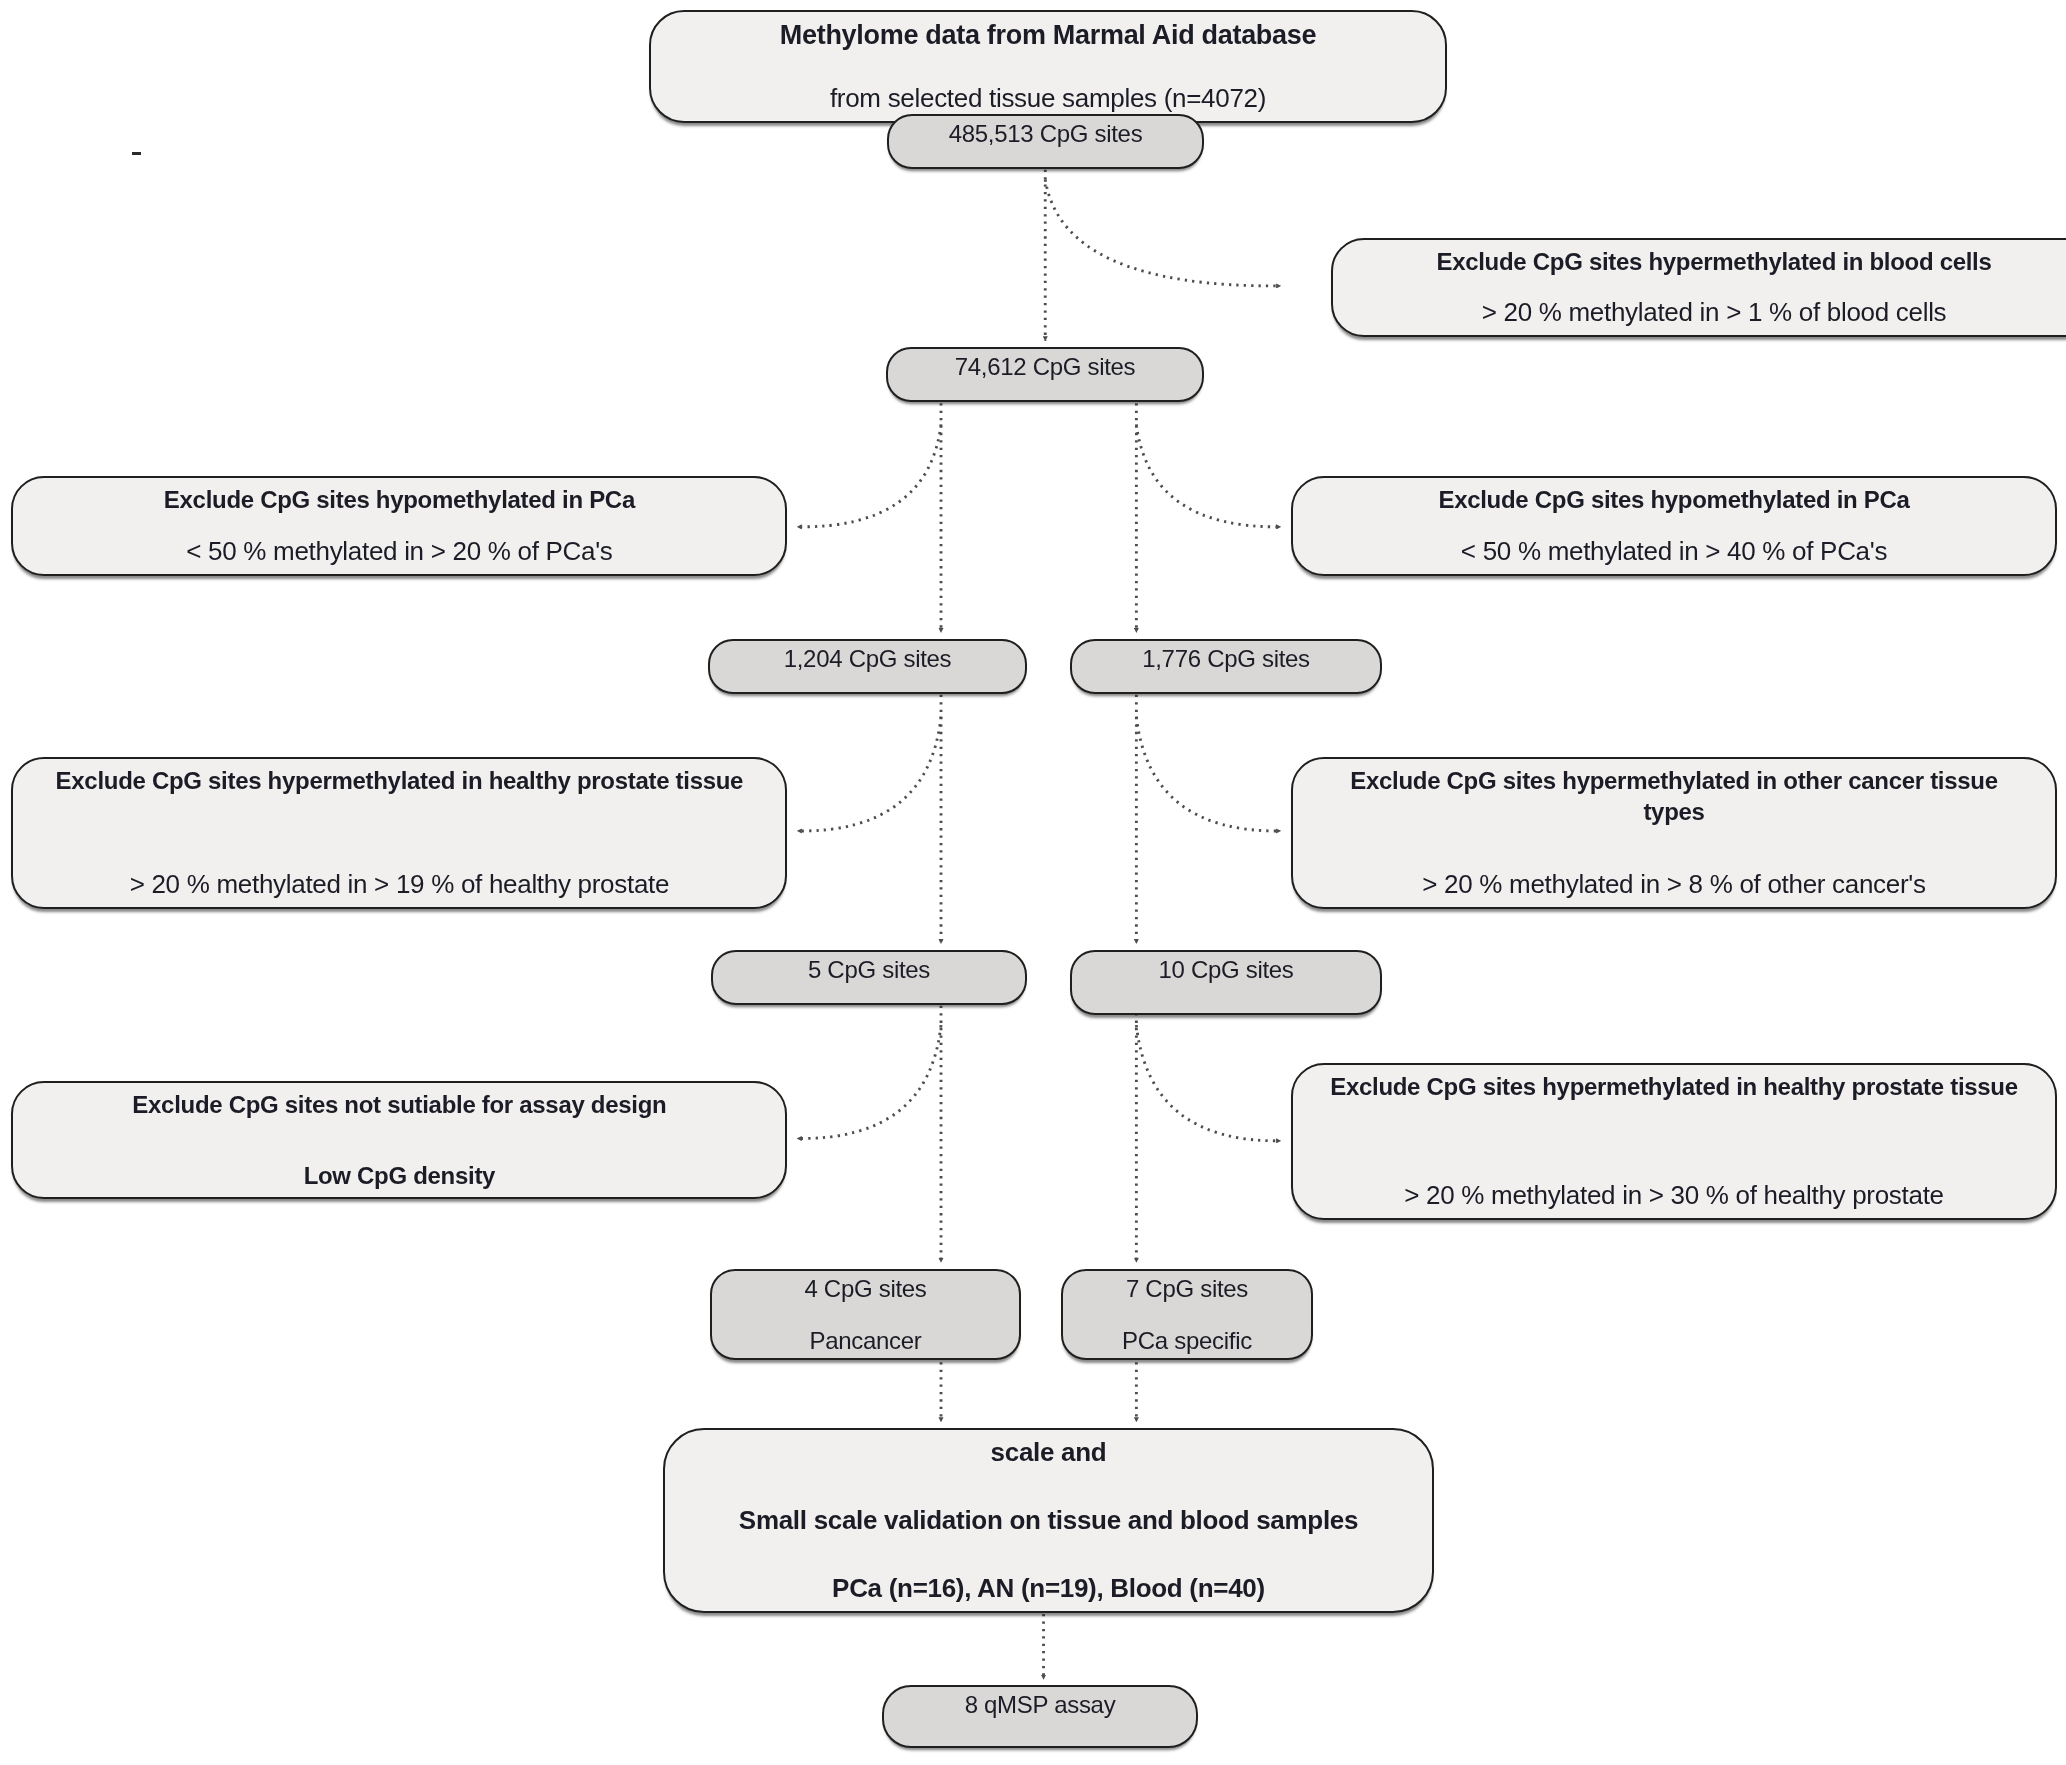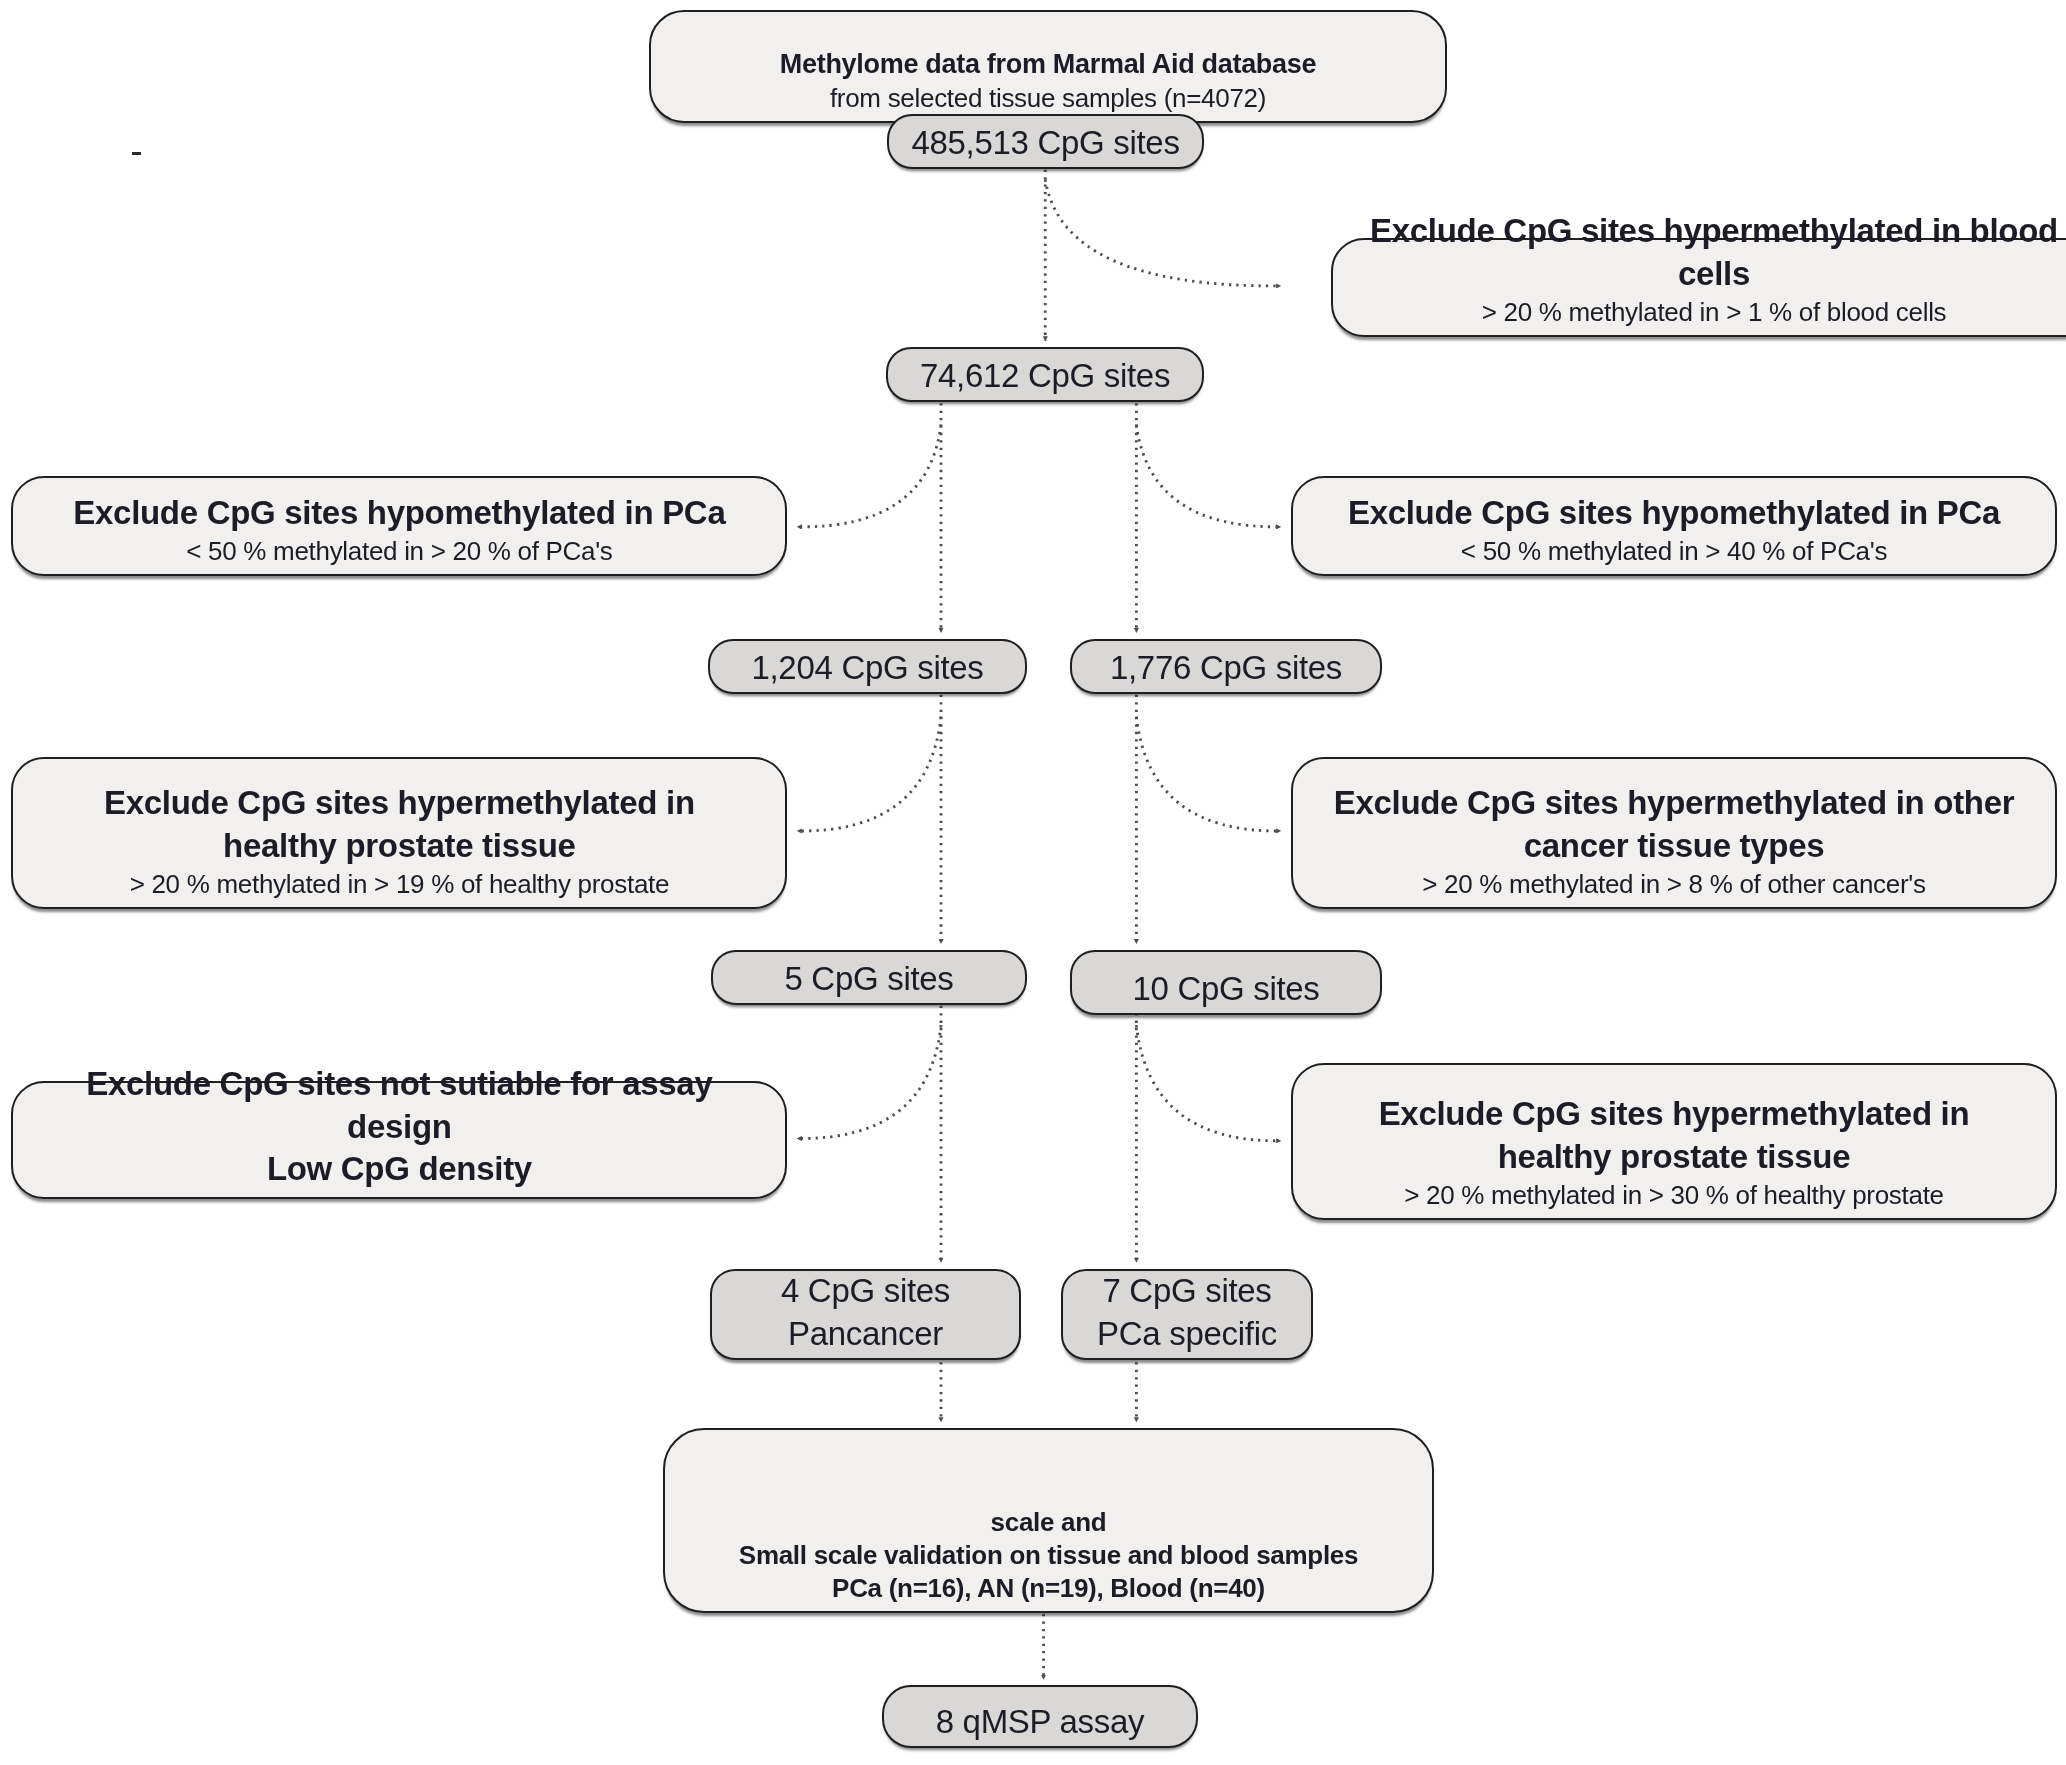--- a/index.html
+++ b/index.html
@@ -5,41 +5,41 @@
   html,body{margin:0;padding:0;}
   body{
     width:2066px;height:1765px;background:#ffffff;
     font-family:"Liberation Sans",sans-serif;
     -webkit-font-smoothing:antialiased;
   }
   .canvas{position:relative;width:2066px;height:1765px;background:#ffffff;overflow:hidden;}
   svg.connectors{position:absolute;left:0;top:0;width:2066px;height:1765px;}
   .node{
     position:absolute;box-sizing:border-box;
-    display:flex;flex-direction:column;align-items:center;justify-content:flex-end;
+    display:flex;flex-direction:column;align-items:center;justify-content:space-between;
     text-align:center;color:#1c1c26;letter-spacing:-0.3px;
   }
   .exclude{
     background:#f1f0ef;border:2.3px solid #1f1f1f;border-radius:33px;
     box-shadow:0 4.6px 2.8px -2.3px rgba(40,40,40,.55);
     padding:5.7px 34px;
   }
   .process{
     background:#f1f0ef;border:2.3px solid #1f1f1f;border-radius:35px;
     box-shadow:0 4.6px 2.8px -2.3px rgba(40,40,40,.55);
     padding:5.7px 34px;
   }
   .count{
     background:#d9d8d6;border:2.8px solid #1f1f1f;border-radius:25px;
     box-shadow:0 4.6px 2.8px -2.3px rgba(40,40,40,.55);
     padding:2.3px 11.4px;z-index:2;
   }
   .b{font-weight:bold;}
   .l46{font-size:26px;line-height:1.28;}
-  .l47{font-size:33px;line-height:1.30;}
+  .l47{font-size:24px;line-height:1.30;}
   .l48{font-size:27px;line-height:1.32;}
   .stray{position:absolute;left:132px;top:152px;width:9px;height:3.4px;background:#2a2a2a;}
 
   
   #n-source        {left:649px; top:10.3px;   width:798px; height:113px;}
   #n-c485          {left:887px; top:114px;  width:317px;  height:55px;}
   #n-e-blood       {left:1291px; top:238px;  width:766px; height:99px;margin-left:40px;}
   #n-c74           {left:886px; top:347px;  width:318px;  height:55px;}
   #n-e-pca20       {left:11.4px;   top:476px;  width:776px; height:100px;}
   #n-e-pca40       {left:1291px; top:476px;  width:766px; height:100px;}

